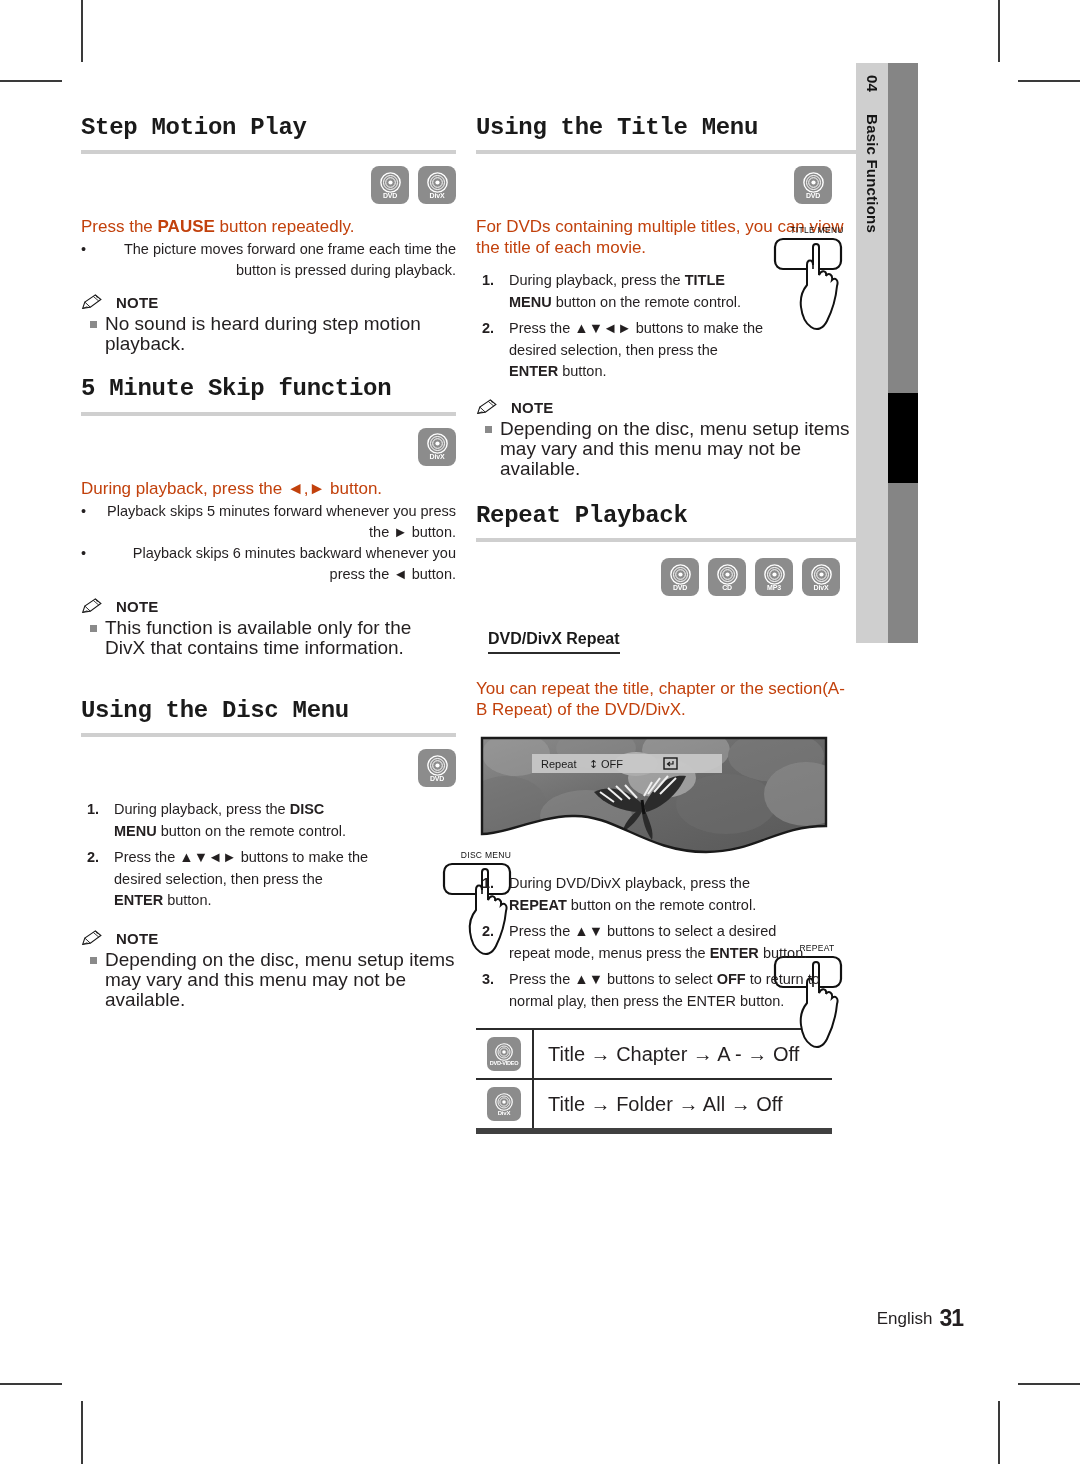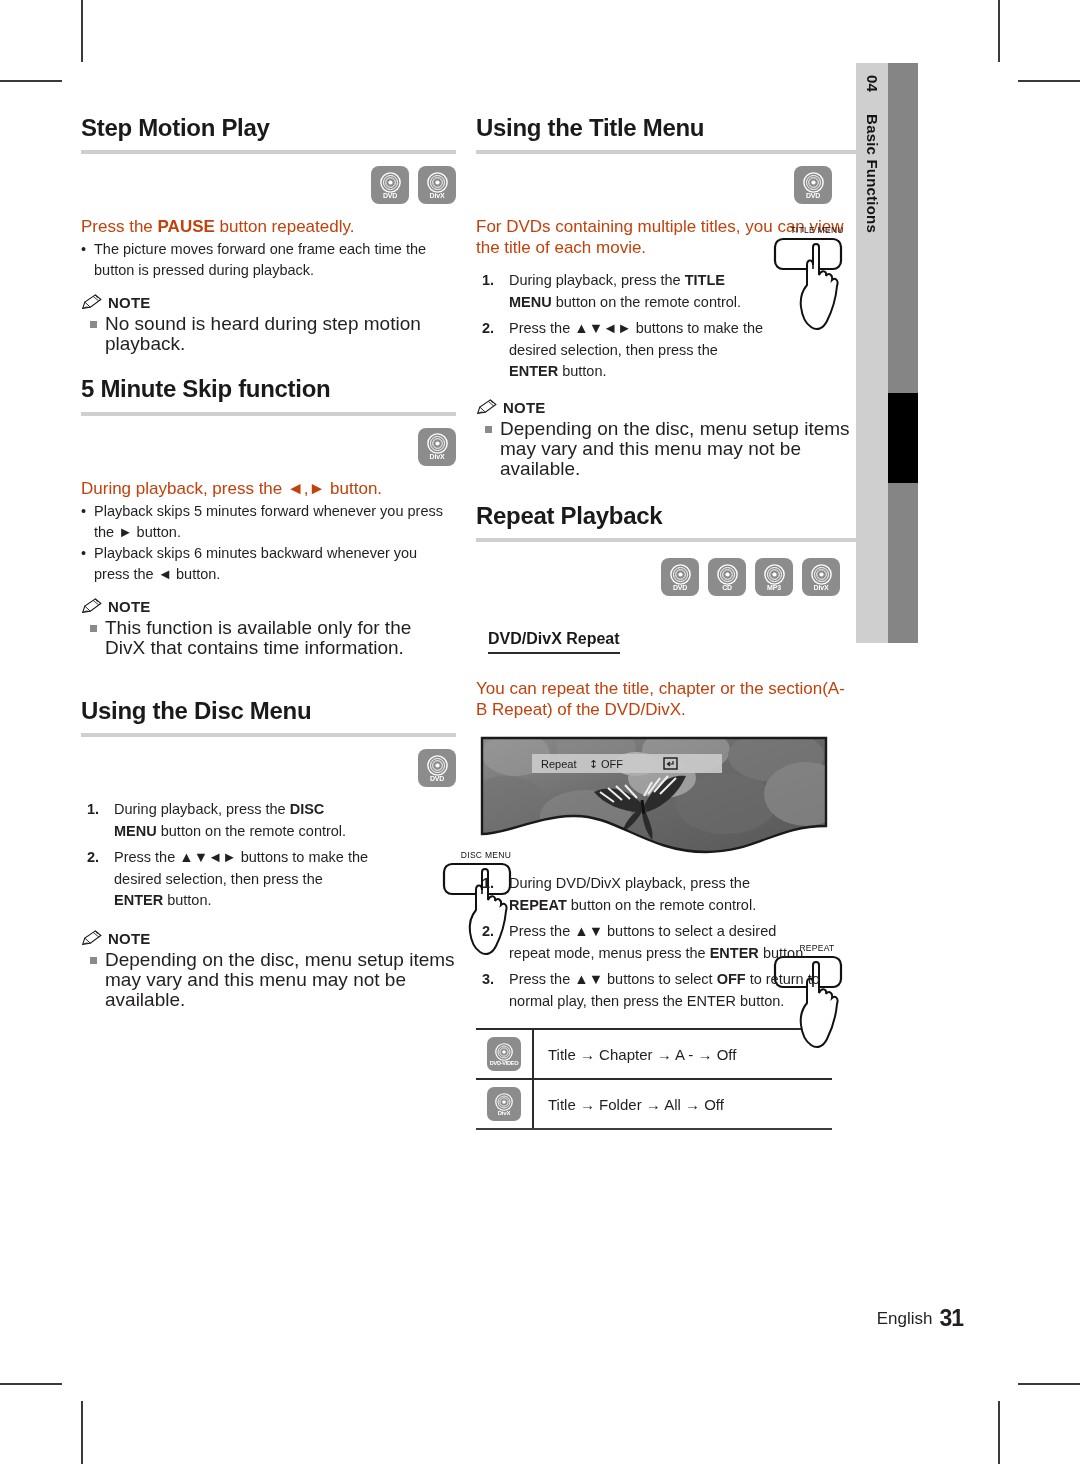--- a/index.html
+++ b/index.html
@@ -34,21 +34,21 @@
   #sidetab .chaplabel{font-size:15px;font-weight:bold;margin-left:22px;}
 
   
   .col{position:absolute;top:115px;width:375px;}
   #colL{left:92px;}
   #colR{left:487px;}
 
   
   h2.sec{
     font-size:24px;font-weight:bold;margin:0;padding:0 0 9px 0;
-    letter-spacing:-.3px;color:#1a1a1a;line-height:1.1;
+    letter-spacing:-.3px;color:#1a1a1a;line-height:1.1;font-family:Liberation Mono, monospace;
   }
   .secrule{height:4px;background:#cfcfcf;margin-bottom:6px;}
   h3.sub{
     font-size:16px;font-weight:bold;margin:12px;padding:0 0 4px 0;
     display:inline-block;border-bottom:2px solid #2b2b2b;color:#1a1a1a;
   }
 
   
   .badges{display:flex;gap:9px;justify-content:flex-end;margin:12px 0 8px 0;}
   .badge{
@@ -59,29 +59,29 @@
   .badge .disc{width:21px;height:21px;margin-top:1px;}
   .badge .blabel{font-size:7px;font-weight:bold;line-height:8px;letter-spacing:-.2px;margin-top:-1px;}
   .badge.small{width:34px;height:34px;border-radius:7px;}
   .badge.small .disc{width:18px;height:18px;}
   .badge.small .blabel{font-size:6px;line-height:7px;}
   .badge.wide .blabel{font-size:5.6px;letter-spacing:-.3px;}
 
   
   p.body{font-size:17px;line-height:21px;margin:12px 0 2px 0;color:#c2410c;}
   .b{font-weight:bold;}
-  ul.bull{list-style:none;margin:0;padding:0;}
+  ul.bull{list-style:none;margin:0;padding:0;text-align:right;}
   ul.bull li{
     font-size:14.5px;line-height:21px;position:relative;padding-left:13px;margin:0;
   }
   ul.bull li:before{content:"\2022";position:absolute;left:0;top:0;}
 
   
   .note{margin-top:13px;}
-  .notehead{display:flex;align-items:center;gap:5px;}
+  .notehead{display:flex;align-items:center;gap:13px;}
   .notehead .ntxt{font-size:15px;font-weight:bold;letter-spacing:.2px;}
   .noteitems{list-style:none;margin:3px 0 0 0;padding:0;}
   .noteitems li{
     font-size:19px;line-height:20px;position:relative;padding-left:24px;color:#231f20;
   }
   .noteitems li:before{
     content:"";position:absolute;left:9px;top:7px;width:7px;height:7px;background:#8a8a8a;
   }
 
   
@@ -97,27 +97,27 @@
     font-size:8.5px;letter-spacing:.3px;text-align:center;color:#111;
     font-family:"Liberation Sans",sans-serif;
   }
 
   
   .figwrap{position:relative;margin-top:14px;width:356px;height:125px;}
 
   
   table.rep{border-collapse:collapse;width:356px;margin-top:16px;}
   table.rep td{
-    border-top:2px solid #2b2b2b;border-bottom:2px solid #404040;
+    border-top:2px solid #2b2b2b;border-bottom:6px solid #404040;
     padding:7px 0;vertical-align:middle;
   }
   table.rep td.ic{width:56px;border-right:2px solid #2b2b2b;text-align:center;}
   table.rep tr:first-child td{border-bottom:none;}
   table.rep tr:last-child td{border-top:2px solid #2b2b2b;}
-  table.rep td.tx{padding-left:14px;font-size:15px;}
+  table.rep td.tx{padding-left:14px;font-size:20px;}
 
   
   #footer{
     position:absolute;left:0;top:1225px;width:918px;text-align:right;
     padding-right:36px;box-sizing:border-box;
   }
   #footer .lang{font-size:17px;vertical-align:middle;}
   #footer .pg{font-size:23px;font-weight:bold;vertical-align:middle;margin-left:7px;letter-spacing:-1px;}
 </style>
 </head>

